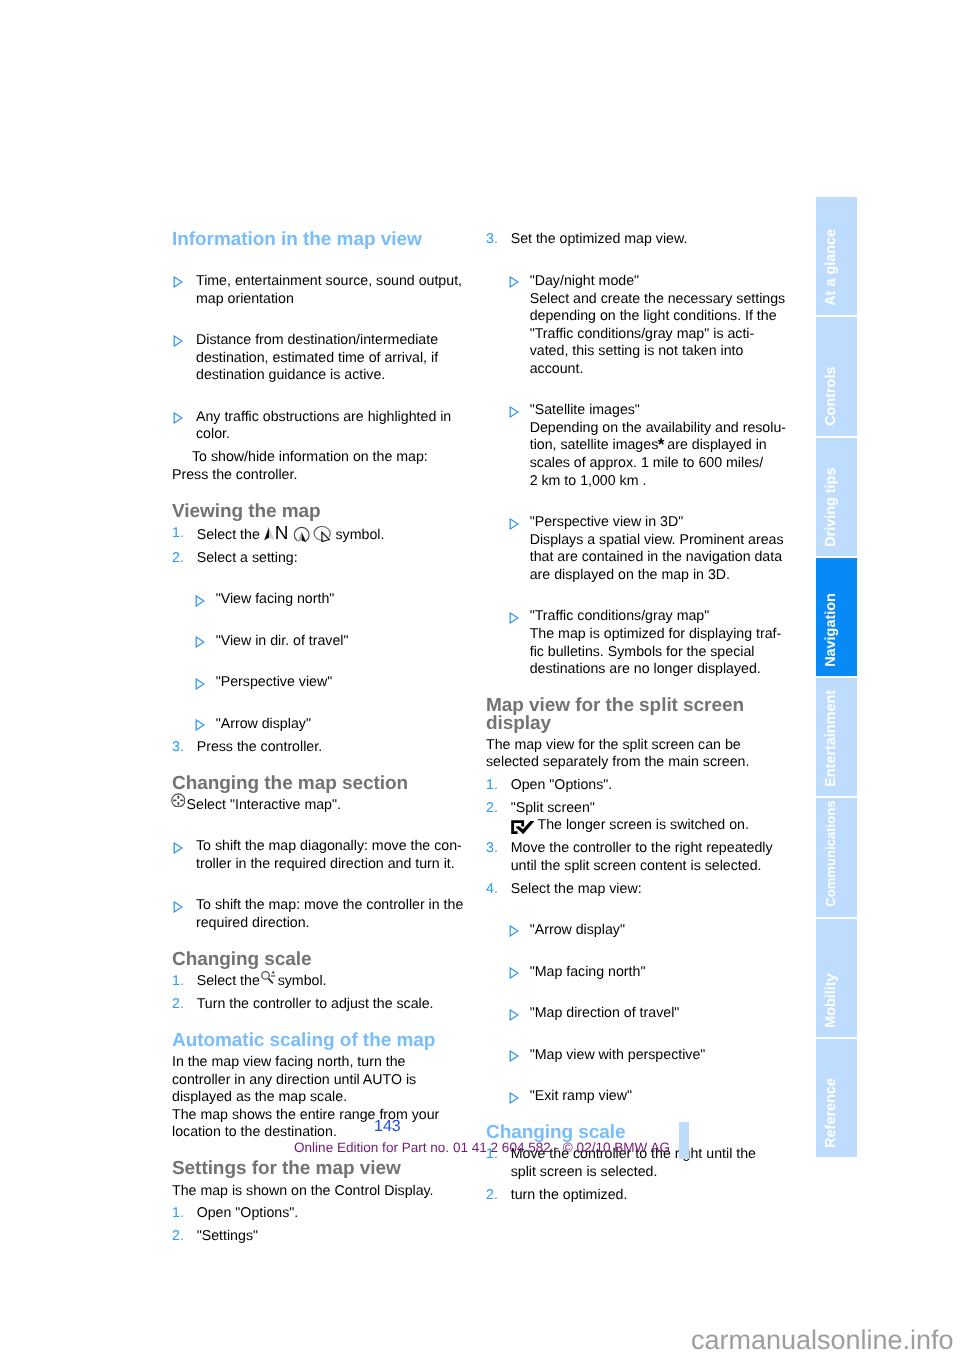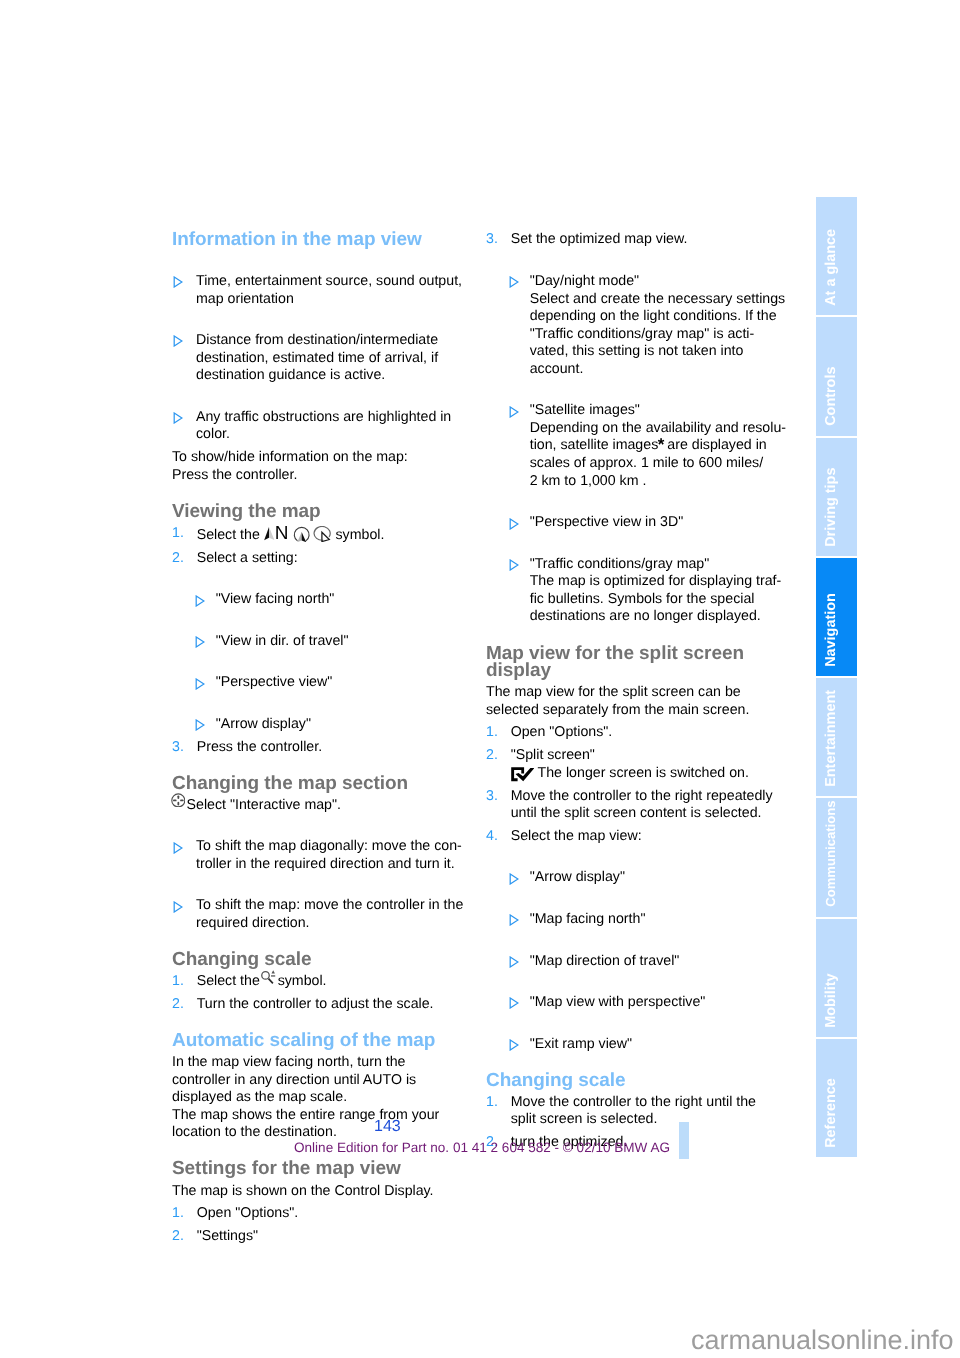--- a/index.html
+++ b/index.html
@@ -19,21 +19,21 @@
   
   .sp{height:18.55px;}
 
   p{margin:0;}
 
   
   ul.bul{list-style:none;margin:0;padding:0;}
   ul.bul>li{position:relative;padding-left:24px;margin-bottom:5.2px;margin-top:24px;}
   ul.bul>li:last-child{margin-bottom:0;}
   ul.bul>li>.tri{position:absolute;left:0.8px;top:3.4px;}
-  ul.bul + p{margin-top:5.2px;}
+  ul.bul + p{margin-top:5.2px;margin-left:20px;}
 
   
   ol.num{list-style:none;margin:0;padding:0;}
   ol.num>li{position:relative;padding-left:24.7px;margin-bottom:5.2px;}
   ol.num>li:last-child{margin-bottom:0;}
   ol.num>li>.n{position:absolute;left:0;top:0;color:#2a9bf6;}
   p + ol.num{margin-top:5.2px;}
 
   
   ol.num ul.bul{margin-top:5.2px;}
@@ -194,21 +194,21 @@
       <li><span class="n">3.</span><span>Set the optimized map view.</span>
         <ul class="bul">
           <li><svg class="tri" width="10" height="12" viewBox="0 0 10 12">
                 <path d="M1.2 1.0 L8.9 6.0 L1.2 11.0 Z" fill="none" stroke="#2e97f0" stroke-width="1.25" stroke-linejoin="miter"></path>
               </svg><span>"Day/night mode"</span><br><span>Select and create the necessary settings depending on the light conditions. If the "Traffic conditions/gray map" is acti­vated, this setting is not taken into account.</span></li>
           <li><svg class="tri" width="10" height="12" viewBox="0 0 10 12">
                 <path d="M1.2 1.0 L8.9 6.0 L1.2 11.0 Z" fill="none" stroke="#2e97f0" stroke-width="1.25" stroke-linejoin="miter"></path>
               </svg><span>"Satellite images"</span><br><span>Depending on the availability and resolu­tion, satellite images</span><span class="ast">*</span><span> are displayed in scales of approx. 1 mile to 600 miles/ 2&nbsp;km&nbsp;to&nbsp;1,000&nbsp;km&nbsp;.</span></li>
           <li><svg class="tri" width="10" height="12" viewBox="0 0 10 12">
                 <path d="M1.2 1.0 L8.9 6.0 L1.2 11.0 Z" fill="none" stroke="#2e97f0" stroke-width="1.25" stroke-linejoin="miter"></path>
-              </svg><span>"Perspective view in 3D"</span><br></li>
+              </svg><span>"Perspective view in 3D"</span><br><span>Displays a spatial view. Prominent areas that are contained in the navigation data are displayed on the map in 3D.</span></li>
           <li><svg class="tri" width="10" height="12" viewBox="0 0 10 12">
                 <path d="M1.2 1.0 L8.9 6.0 L1.2 11.0 Z" fill="none" stroke="#2e97f0" stroke-width="1.25" stroke-linejoin="miter"></path>
               </svg><span>"Traffic conditions/gray map"</span><br><span>The map is optimized for displaying traf­fic bulletins. Symbols for the special destinations are no longer displayed.</span></li>
         </ul>
       </li>
     </ol>
 
     <div class="sp"></div>
     <h2 class="dark">Map view for the split screen display</h2>
 

